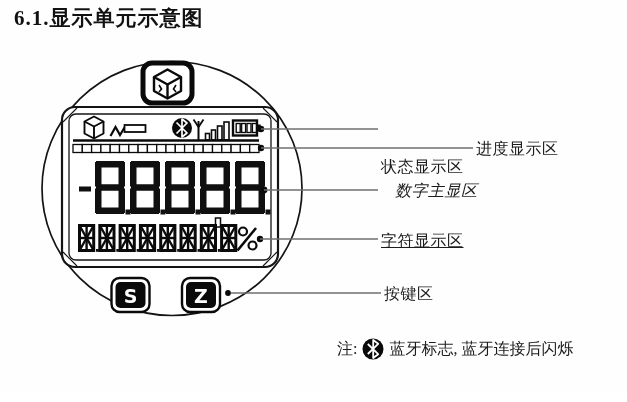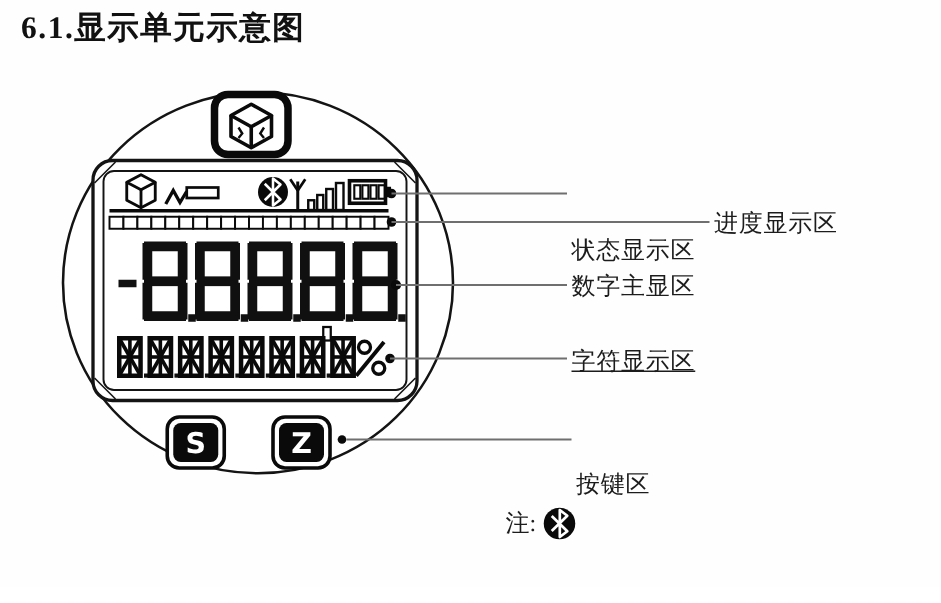--- a/index.html
+++ b/index.html
@@ -10,23 +10,23 @@
   .page-title{
     position:absolute;left:14px;top:4px;margin:0;
     font-size:21px;font-weight:bold;letter-spacing:1px;color:#111;
   }
   .device-svg{position:absolute;left:0;top:0;width:627px;height:402px;}
   .callout{
     position:absolute;font-size:16px;letter-spacing:0.5px;color:#1c1c1c;white-space:nowrap;
   }
   .co-status {left:381px;top:121px;margin-top:36px;}
   .co-progress{left:476px;top:139px;text-align:center;}
-  .co-digits {left:381px;top:181px;}
+  .co-digits {left:395px;top:181px;font-style:italic;}
   .co-chars  {left:381px;top:231px;text-decoration:underline;}
-  .co-keys   {left:384px;top:284px;margin-top:29px;}
+  .co-keys   {left:384px;top:284px;}
   .note-row{
     position:absolute;left:337px;top:338px;display:flex;align-items:center;
     font-size:16px;color:#1c1c1c;white-space:nowrap;
   }
   .note-prefix{margin-right:5px;}
   .note-bt{width:22px;height:22px;margin-right:5px;flex:0 0 auto;}
   .seg-fill{fill:#101010;}
   .ln{stroke:#6f6f6f;stroke-width:1.3;}
   .dot{fill:#0a0a0a;}
 </style>
@@ -257,15 +257,16 @@
   <div class="callout co-digits">数字主显区</div>
   <div class="callout co-chars">字符显示区</div>
   <div class="callout co-keys">按键区</div>
 
   <div class="note-row">
     <span class="note-prefix">注:</span>
     <svg class="note-bt" viewBox="0 0 22 22">
       <circle cx="11" cy="11" r="10.5" fill="#0a0a0a"></circle>
       <polyline points="5.8,6 16.2,16.2 11.2,20 11.2,2 16.2,5.8 5.8,16" fill="none" stroke="#ffffff" stroke-width="1.8" stroke-linejoin="round"></polyline>
     </svg>
+    <span>蓝牙标志, 蓝牙连接后闪烁</span>
   </div>
 
 </div>
 
 </body></html>

